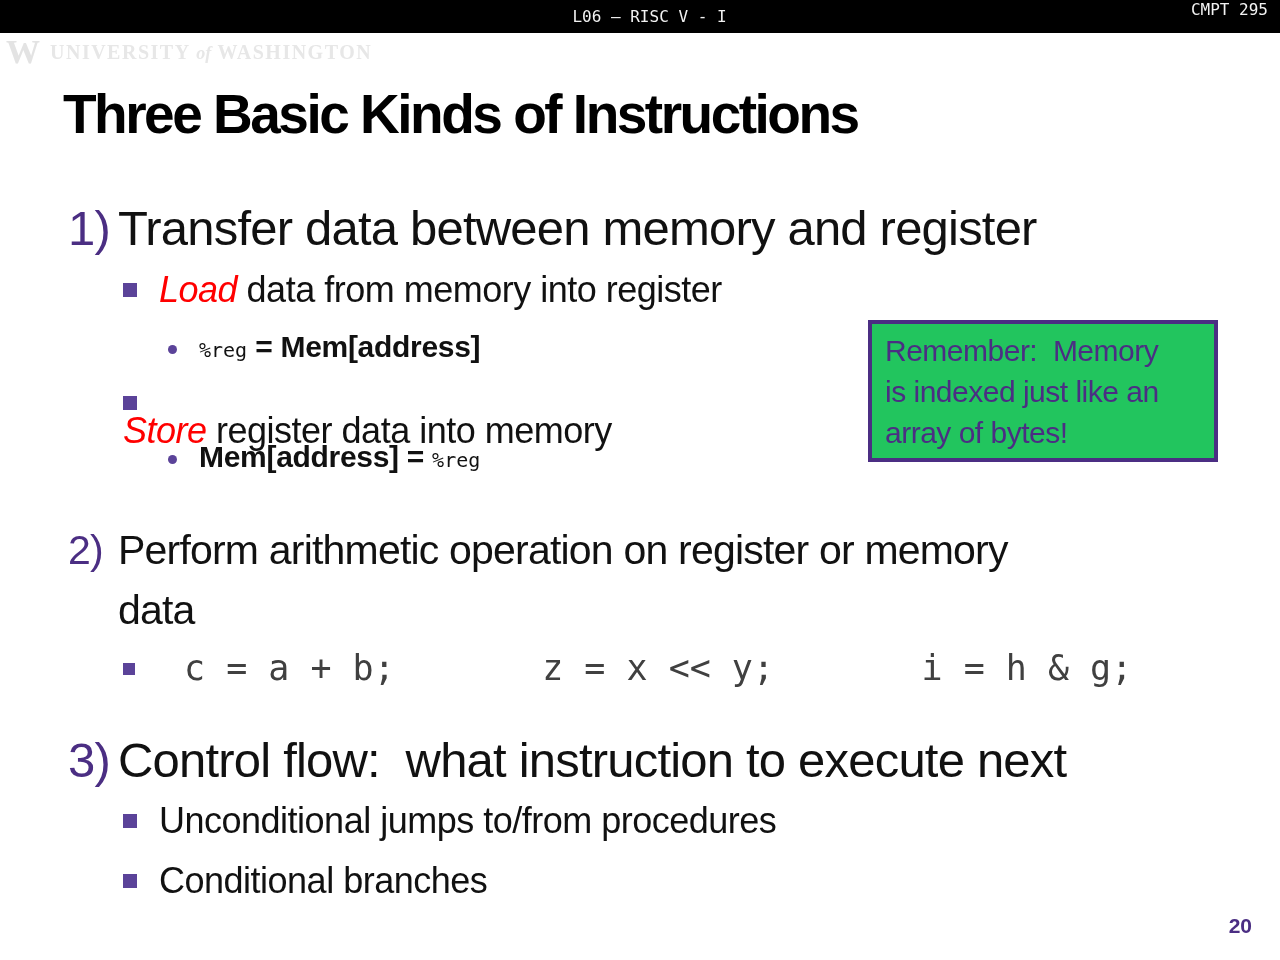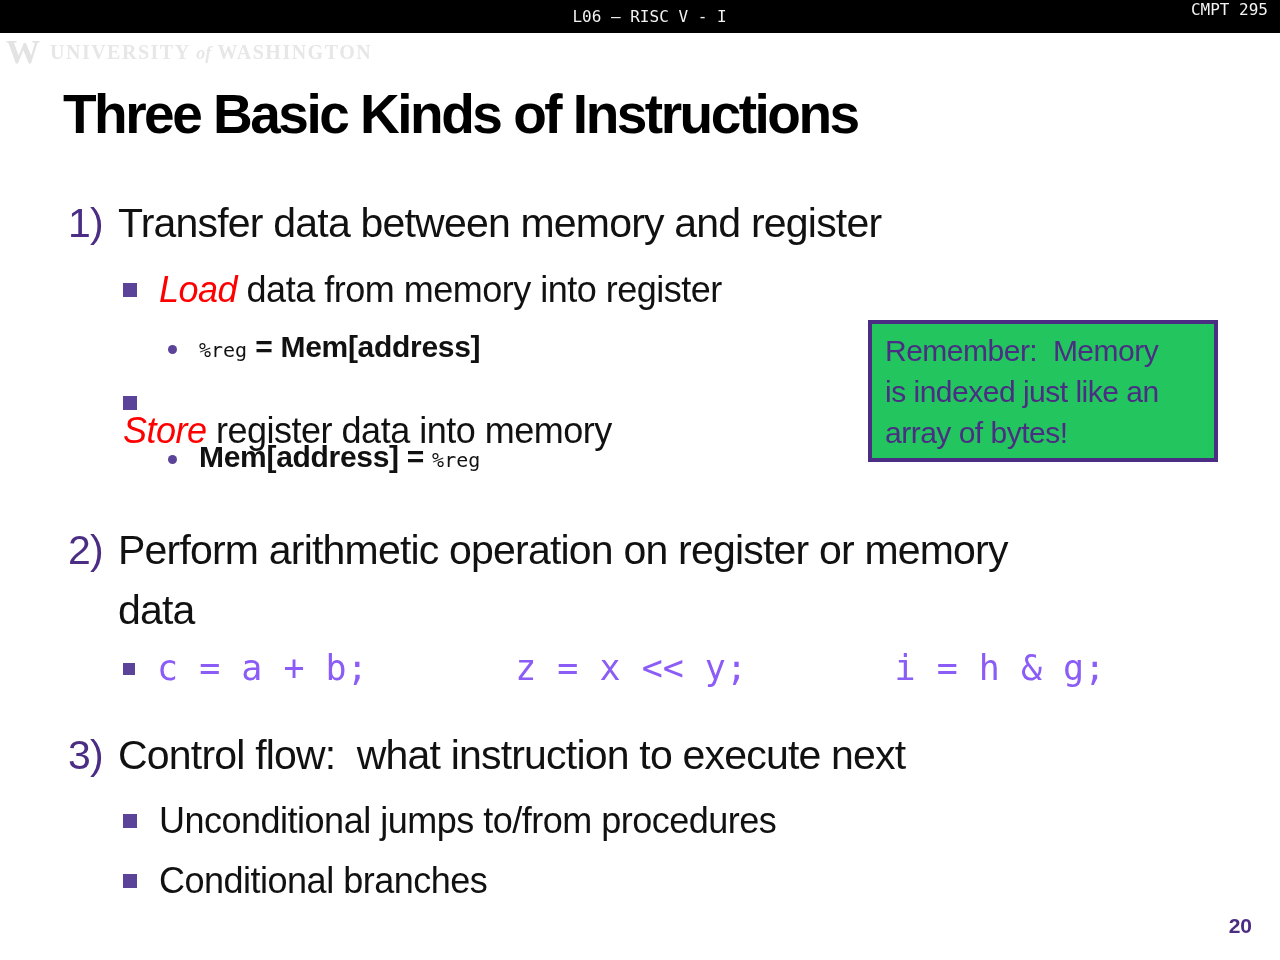--- a/index.html
+++ b/index.html
@@ -41,21 +41,21 @@
   
   .slide-title {
     position: absolute; left: 63px; top: 82px;
     font-size: 55px; font-weight: bold; color: #000000;
     letter-spacing: -2.5px; white-space: nowrap;
   }
 
   
   .row { position: absolute; white-space: nowrap; }
 
-  .l1 { left: 68px; font-size: 41px; color: #111111; letter-spacing: -0.8px; }
+  .l1 { left: 68px; font-size: 49px; color: #111111; letter-spacing: -0.8px; }
   .l1 .num { display: inline-block; width: 50px; color: #4B2E83; }
   .l1 .txt { white-space: pre; }
 
   .item2-wrap { position: absolute; left: 68px; top: 520px; font-size: 41px; color: #111111; letter-spacing: -0.8px; line-height: 60px; }
   .item2-wrap .num { display: inline-block; width: 50px; color: #4B2E83; vertical-align: top; }
   .item2-lines { display: inline-block; vertical-align: top; }
 
   .l2 { left: 123px; font-size: 36px; color: #111111; letter-spacing: -0.5px; display: flex; align-items: flex-start; }
   .sq {
     display: inline-block; width: 14px; height: 14px; background: #5B4399;
@@ -69,21 +69,21 @@
     display: inline-block; width: 9px; height: 9px; border-radius: 50%;
     background: #5B4399; margin-top: 15px; margin-right: 22px; flex: none;
   }
   .mono {
     font-family: "DejaVu Sans Mono", "Liberation Mono", monospace;
     font-weight: normal; font-size: 20px; letter-spacing: 0;
   }
   .code-line { left: 123px; font-size: 35px; display: flex; align-items: flex-start; }
   .code-line .code-text {
     font-family: "DejaVu Sans Mono", "Liberation Mono", monospace;
-    white-space: pre; color: #8b5cf6;
+    white-space: pre; color: #404040; margin-left: 27px;
   }
 
   
   .remember-box {
     position: absolute; left: 868px; top: 320px; width: 350px; height: 142px;
     border: 4px solid #4B2E83; background: #22c55e;
     padding: 6px 0 0 13px; color: #4B2E83;
     font-size: 30px; letter-spacing: -0.5px; line-height: 41px;
   }
   .remember-box .line { white-space: pre; }

